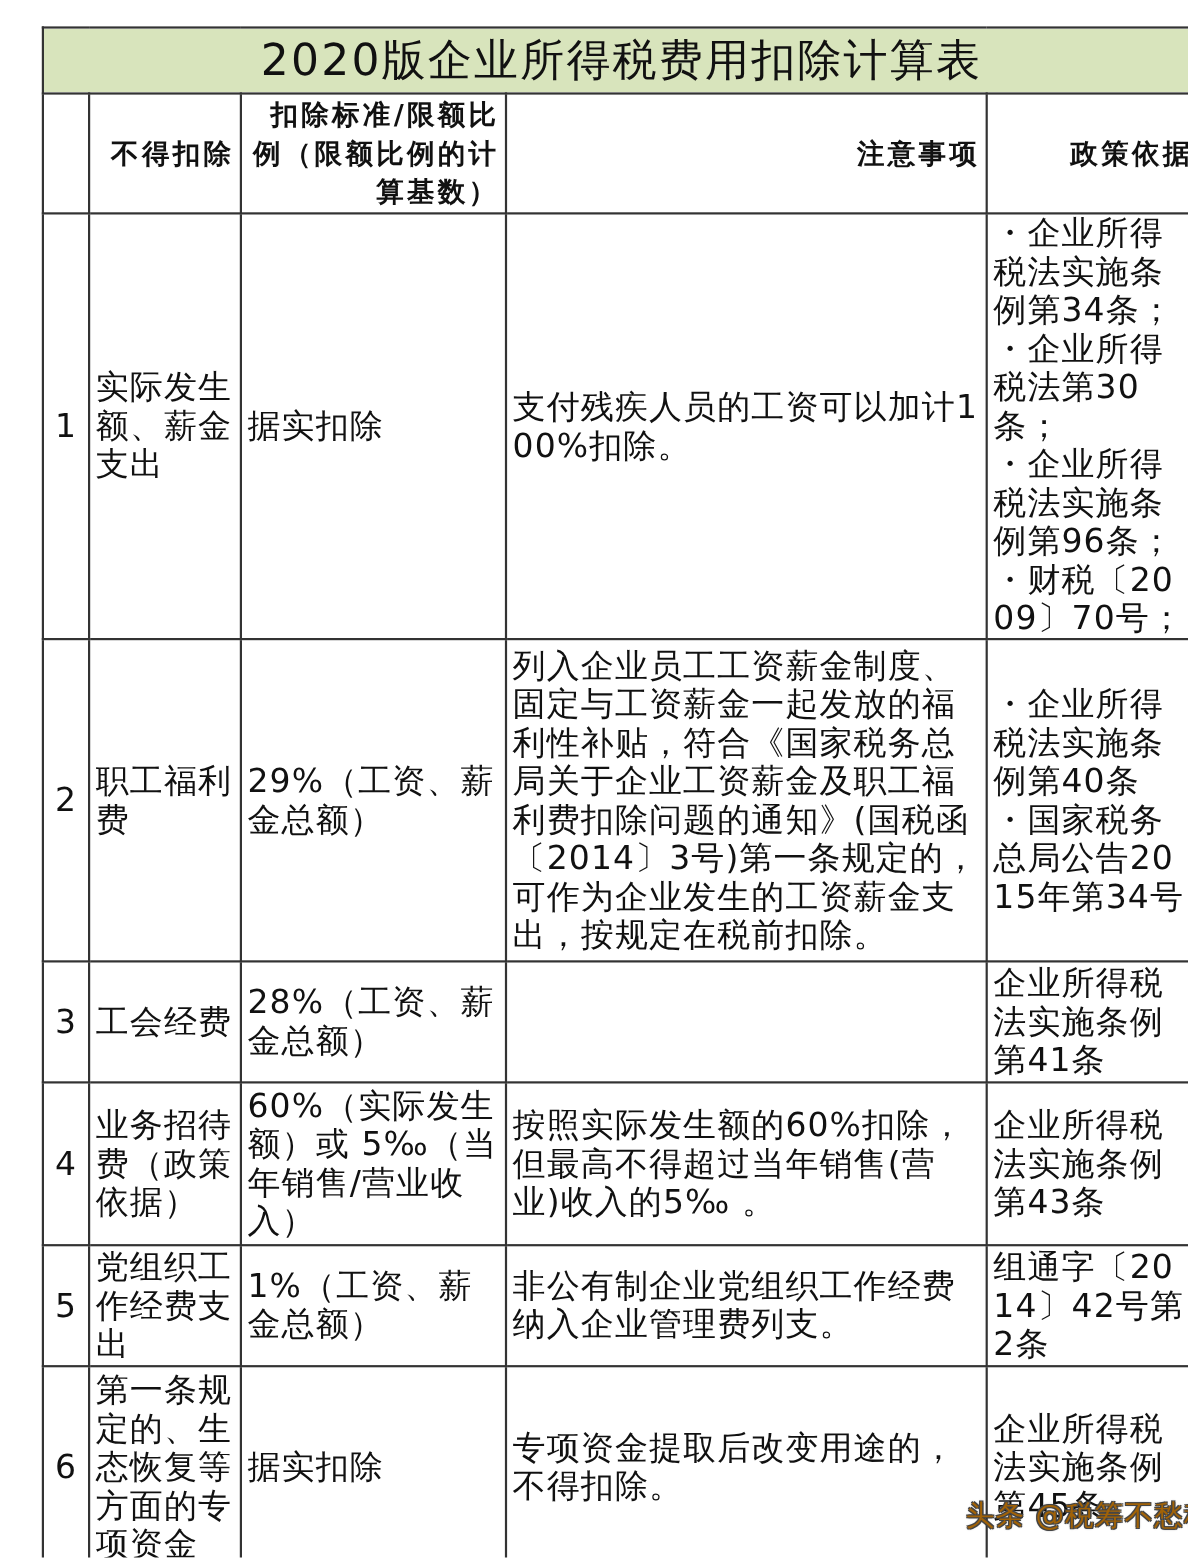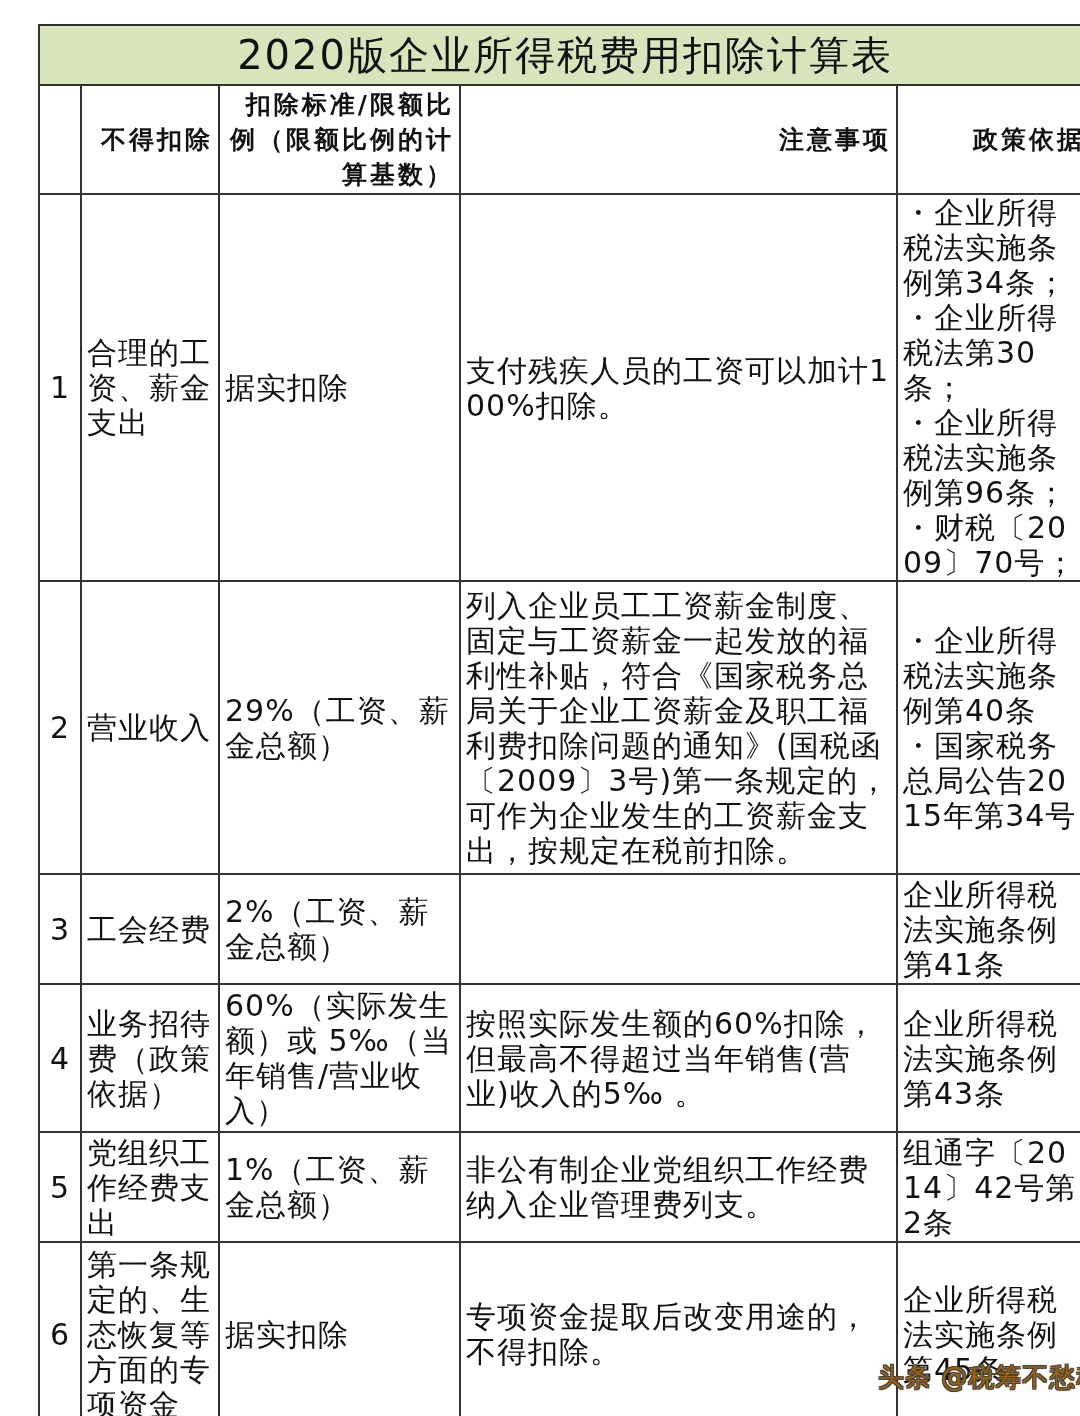--- a/index.html
+++ b/index.html
@@ -92,46 +92,46 @@
     <tr class="head" style="height:109px">
       <td></td>
       <td>不得扣除</td>
       <td>扣除标准/限额比例（限额比例的计算基数）</td>
       <td>注意事项</td>
       <td>政策依据</td>
     </tr>
 
     <tr style="height:368px">
       <td class="num">1</td>
-      <td>合理的工资、薪金支出</td>
+      <td>实际发生额、薪金支出</td>
       <td>据实扣除</td>
       <td>支付残疾人员的工资可以加计100%扣除。</td>
       <td>
         <span class="policy-line">・企业所得税法实施条例第34条；</span>
         <span class="policy-line">・企业所得税法第30条；</span>
         <span class="policy-line">・企业所得税法实施条例第96条；</span>
         <span class="policy-line">・财税〔2009〕70号；</span>
       </td>
     </tr>
 
     <tr style="height:293px">
       <td class="num">2</td>
-      <td>营业收入</td>
+      <td>职工福利费</td>
       <td>29%（工资、薪金总额）</td>
-      <td>列入企业员工工资薪金制度、固定与工资薪金一起发放的福利性补贴，符合《国家税务总局关于企业工资薪金及职工福利费扣除问题的通知》(国税函〔2009〕3号)第一条规定的，可作为企业发生的工资薪金支出，按规定在税前扣除。</td>
+      <td>列入企业员工工资薪金制度、固定与工资薪金一起发放的福利性补贴，符合《国家税务总局关于企业工资薪金及职工福利费扣除问题的通知》(国税函〔2014〕3号)第一条规定的，可作为企业发生的工资薪金支出，按规定在税前扣除。</td>
       <td>
         <span class="policy-line">・企业所得税法实施条例第40条</span>
         <span class="policy-line">・国家税务总局公告2015年第34号</span>
       </td>
     </tr>
 
     <tr style="height:110px">
       <td class="num">3</td>
       <td>工会经费</td>
-      <td>2%（工资、薪金总额）</td>
+      <td>28%（工资、薪金总额）</td>
       <td></td>
       <td>
         <span class="policy-line">企业所得税法实施条例第41条</span>
       </td>
     </tr>
 
     <tr style="height:148px">
       <td class="num">4</td>
       <td>业务招待费（政策依据）</td>
       <td>60%（实际发生额）或 5‰（当年销售/营业收入）</td>

